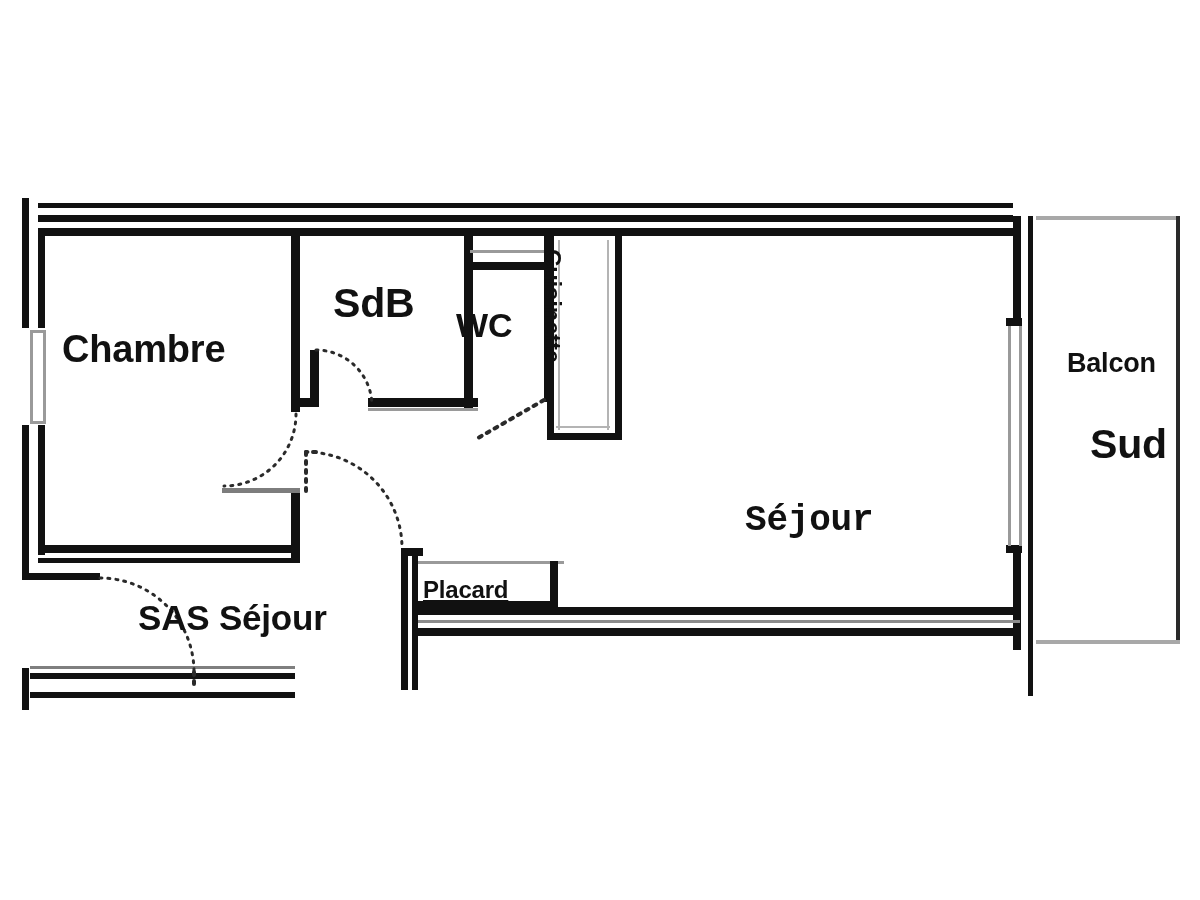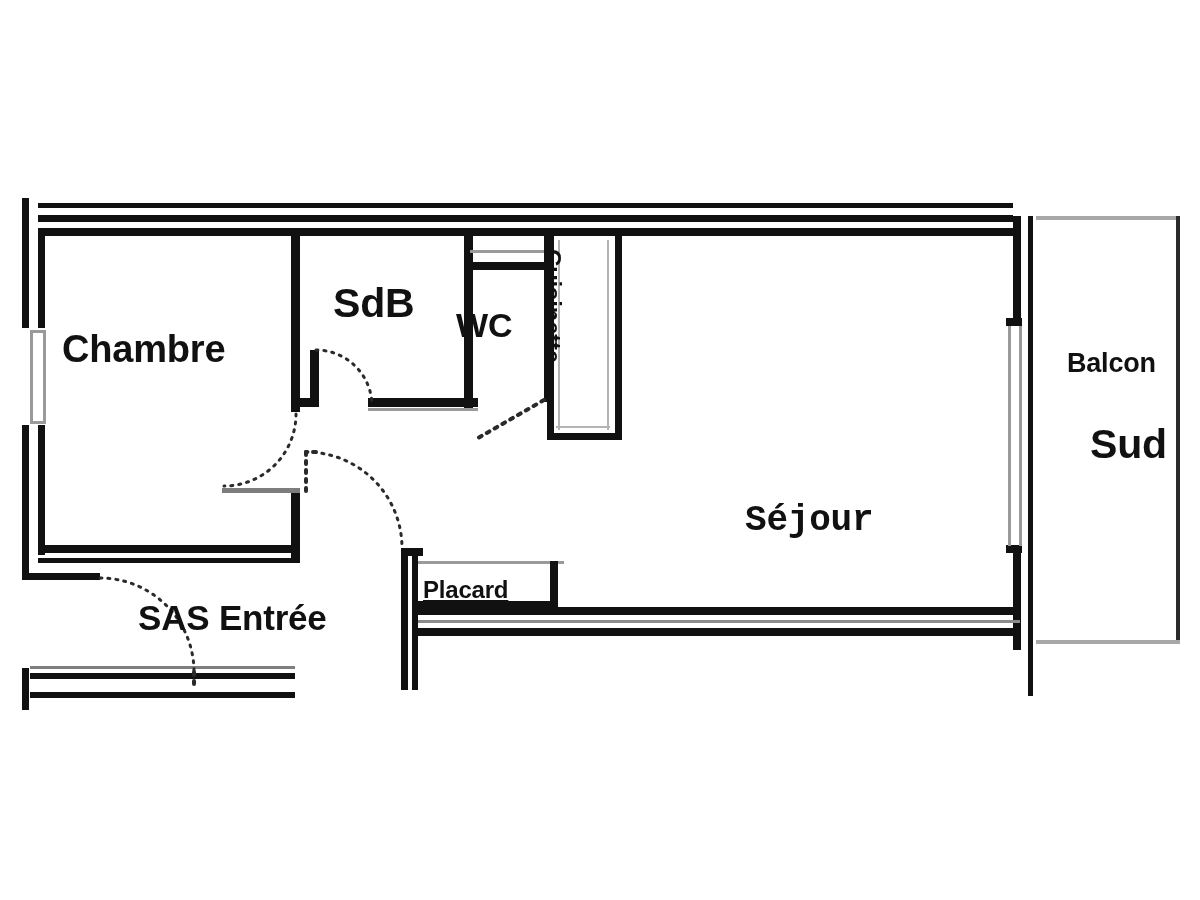--- a/index.html
+++ b/index.html
@@ -162,17 +162,17 @@
     </g>
 
   </svg>
 
   <div class="room-label lbl-chambre">Chambre</div>
   <div class="room-label lbl-sdb">SdB</div>
   <div class="room-label lbl-wc">WC</div>
   <div class="room-label lbl-cuisinette">Cuisinette</div>
   <div class="room-label lbl-sejour">Séjour</div>
   <div class="room-label lbl-placard">Placard</div>
-  <div class="room-label lbl-sas">SAS Entrée</div>
+  <div class="room-label lbl-sas">SAS Séjour</div>
   <div class="room-label lbl-balcon">Balcon</div>
   <div class="room-label lbl-sud">Sud</div>
 
 </div>
 
 </body></html>

